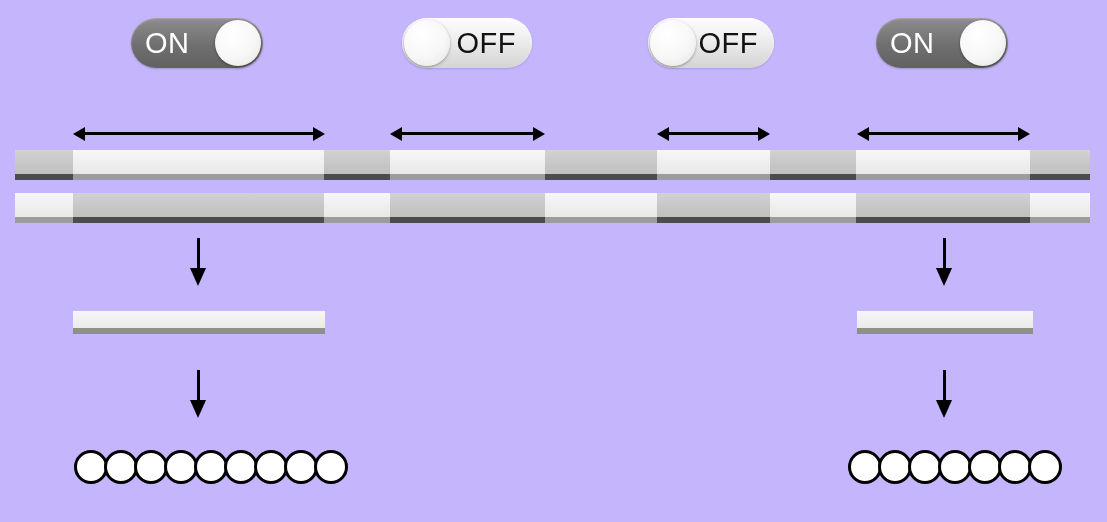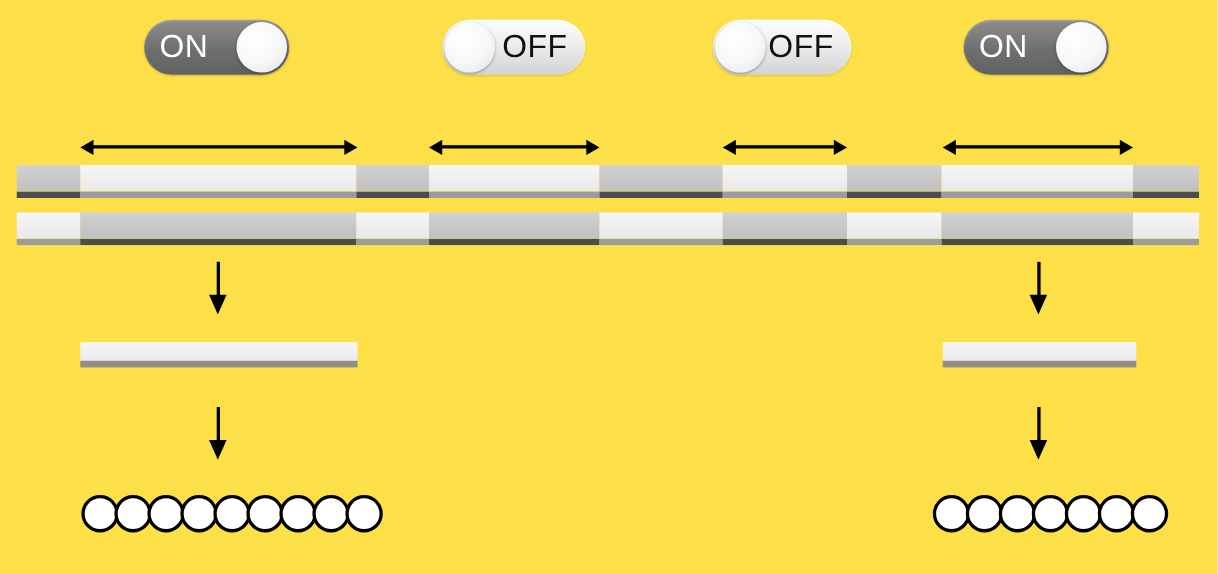--- a/index.html
+++ b/index.html
@@ -8,21 +8,21 @@
     padding: 0;
     background: #ffffff;
   }
   body {
     font-family: "Liberation Sans", sans-serif;
   }
   #stage {
     position: relative;
     width: 1107px;
     height: 522px;
-    background: #fde047;
+    background: #c4b5fd;
     overflow: hidden;
   }
 
   
   .toggle {
     position: absolute;
     height: 50px;
     border-radius: 25px;
     display: flex;
     align-items: center;

